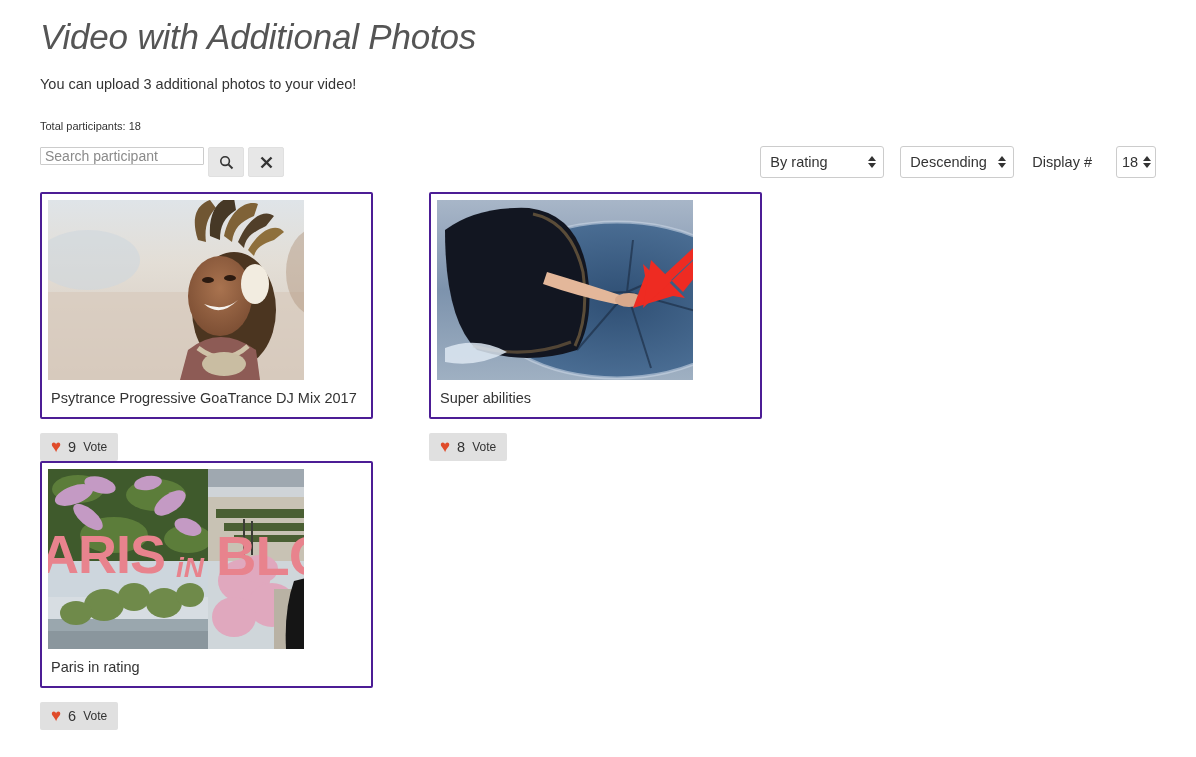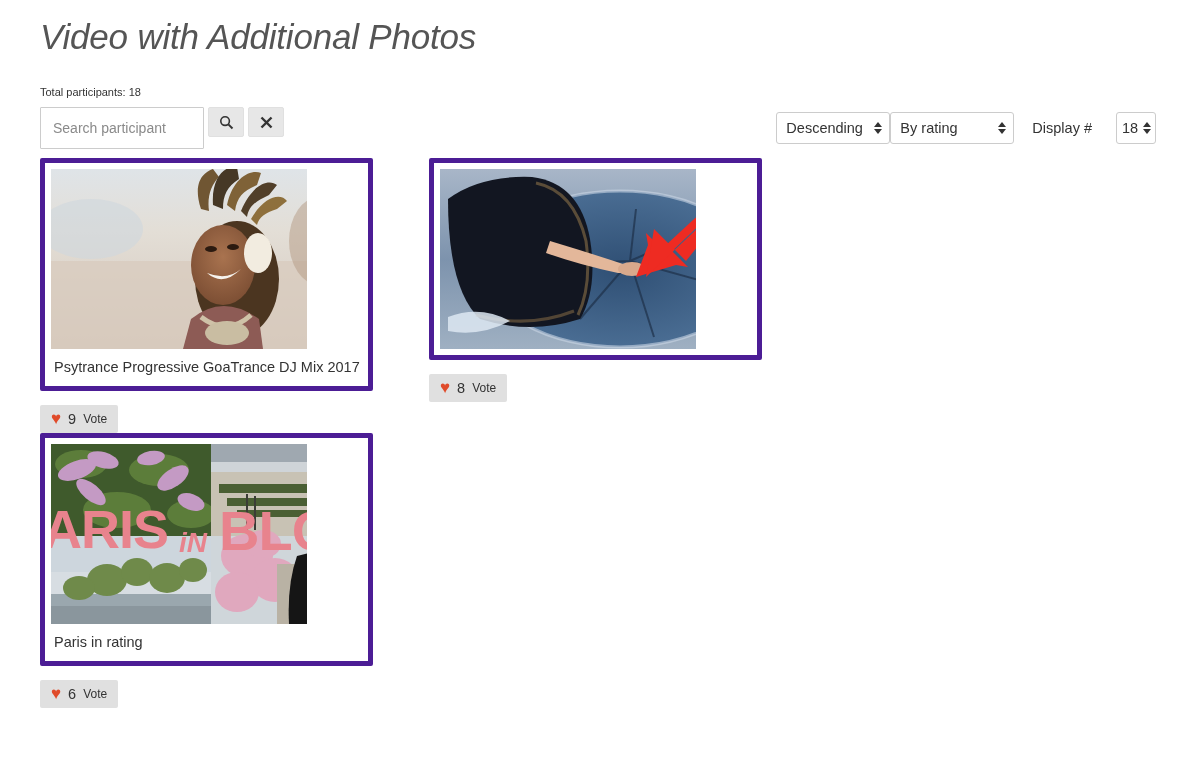--- a/index.html
+++ b/index.html
@@ -39,27 +39,27 @@
   .toolbar {
     position: relative;
     height: 34px;
     margin: 10px 0 0 0;
     padding: 0 40px 0 40px;
     display: flex;
     align-items: center;
   }
   .search-group { display: flex; align-items: stretch; }
   .search-input {
-    width: 164px; height: 42px;
+    width: 164px; height: 18px;
     border: 1px solid #cccccc;
     background: #ffffff;
     font-size: 14px;
     font-family: "Liberation Sans", sans-serif;
     color: #555555;
-    padding: 0 12px;
+    padding: 0 4px;
     outline: none;
     border-radius: 1px;
   }
   .search-input::placeholder { color: #8a8a8a; }
   .btn-grey {
     width: 36px; height: 30px;
     margin-left: 4px;
     background: #e7e7e7;
     border: 1px solid #e0e0e0;
     border-radius: 2px;
@@ -107,21 +107,21 @@
   
   .grid {
     padding: 0 40px;
     margin-top: 13px;
     display: flex;
     flex-wrap: wrap;
   }
   .col { width: 389px; }
   .card-wrap { width: 333px; }
   .card {
-    border: 5px solid #4c1d95;
+    border: 2px solid #4c1d95;
     background: #ffffff;
     padding: 6px;
     border-radius: 2px;
   }
   .thumb {
     width: 256px;
     height: 180px;
     overflow: hidden;
     position: relative;
     background: #888;
@@ -151,20 +151,21 @@
   .vote .cnt  { font-size: 14.5px; color: #333; }
   .vote .lbl  { font-size: 12px; color: #333; }
   .row-gap { height: 46px; width: 100%; }
 </style>
 </head>
 <body>
 
 <div class="page">
 
   <h1 class="page-title">Video with Additional Photos</h1>
+  <div class="subtitle">You can upload 3 additional photos to your video!</div>
   <div class="total-line">Total participants: 18</div>
 
   <div class="toolbar">
     <div class="search-group">
       <input class="search-input" type="text" placeholder="Search participant" style="">
       <button class="btn-grey">
         <span>
           <svg width="15" height="15" viewBox="0 0 16 16">
             <circle cx="6.5" cy="6.5" r="4.6" fill="none" stroke="#333" stroke-width="1.7"></circle>
             <line x1="10" y1="10" x2="14.4" y2="14.4" stroke="#333" stroke-width="2.1"></line>
@@ -175,29 +176,29 @@
         <span>
           <svg width="13" height="13" viewBox="0 0 14 14">
             <line x1="1.6" y1="1.6" x2="12.4" y2="12.4" stroke="#333" stroke-width="2.6"></line>
             <line x1="12.4" y1="1.6" x2="1.6" y2="12.4" stroke="#333" stroke-width="2.6"></line>
           </svg>
         </span>
       </button>
     </div>
 
     <div class="toolbar-right">
-      <div class="sel sel-order">
-        <span>Descending</span>
+      <div class="sel sel-rating">
+        <span>By rating</span>
         <span class="caret">
             <i class="up"></i>
             <i class="dn"></i>
           </span>
       </div>
-      <div class="sel sel-rating">
-        <span>By rating</span>
+      <div class="sel sel-order">
+        <span>Descending</span>
         <span class="caret">
             <i class="up"></i>
             <i class="dn"></i>
           </span>
       </div>
       <span class="display-label">Display #</span>
       <div class="sel sel-count">
         <span>18</span>
         <span class="caret">
             <i class="up"></i>
@@ -283,20 +284,21 @@
               <path d="M36 146 Q88 160 134 142" stroke="#6d5a3e" stroke-width="3" fill="none" opacity="0.7"></path>
               <path d="M110 72 Q150 84 186 96 L196 104 L178 104 Q140 96 106 84 Z" fill="#e3b79a"></path>
               <ellipse cx="192" cy="100" rx="14" ry="7" fill="#d8a98c"></ellipse>
               <path d="M8 148 Q40 136 70 152 Q40 168 8 162 Z" fill="#dde8f2" opacity="0.85"></path>
               <g>
                 <path d="M312 6 L228 86 L206 64 L208 76 L196 108 L236 96 L248 98 L226 76 L310 -2 Z" fill="#ee2b22"></path>
                 <path d="M318 2 L206 108 L214 60 L246 92 Z" fill="#ee2b22"></path>
               </g>
             </svg>
           </div>
+          <div class="caption">Super abilities</div>
         </div>
         <button class="vote">
           <span class="heart">♥</span>
           <span class="cnt">8</span>
           <span class="lbl">Vote</span>
         </button>
       </div>
     </div>
 
     <div class="col">

